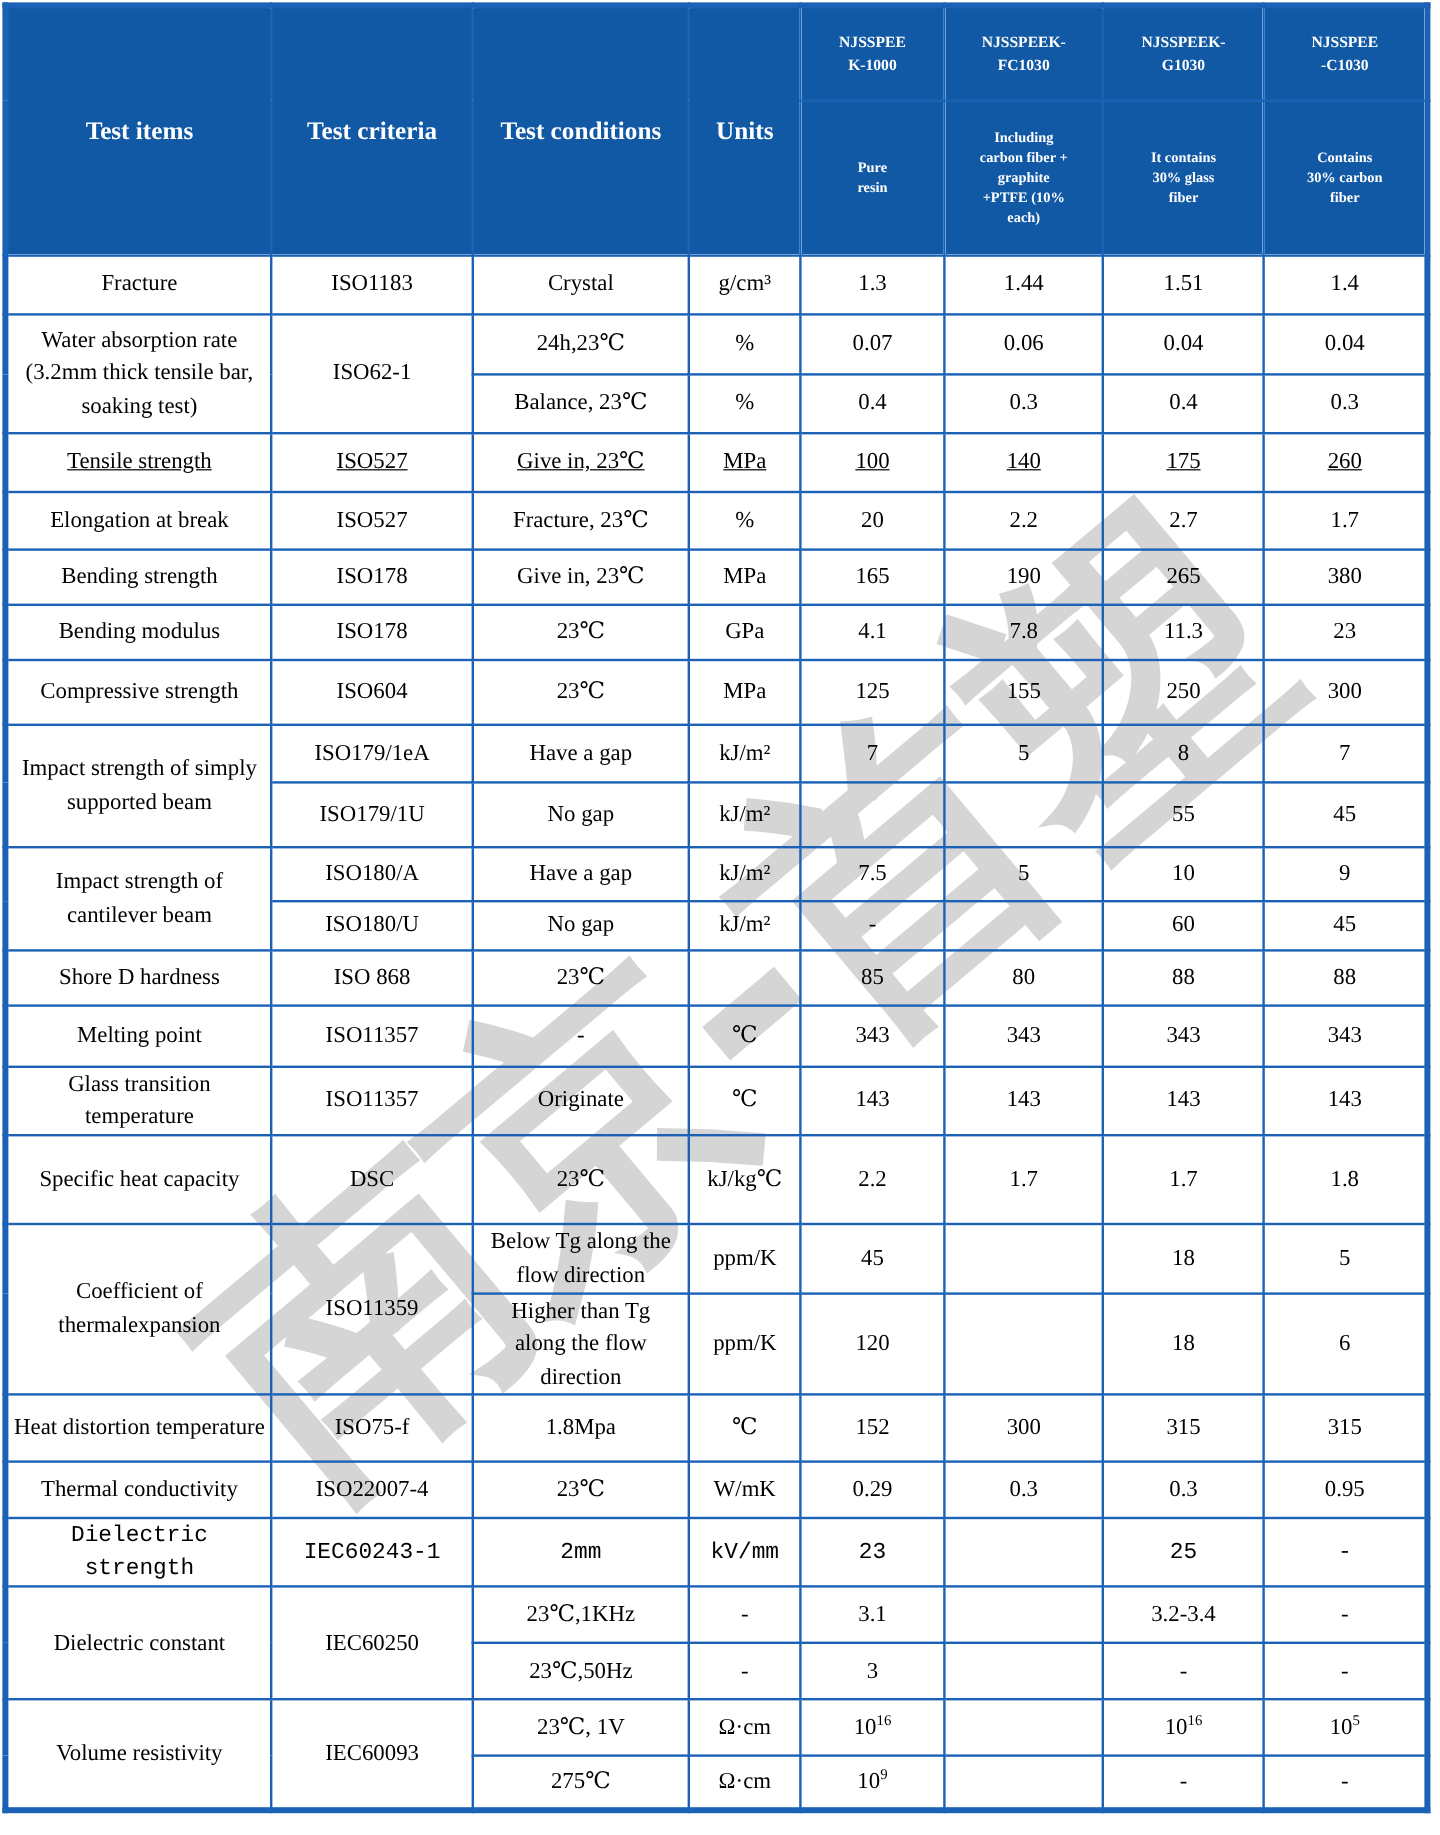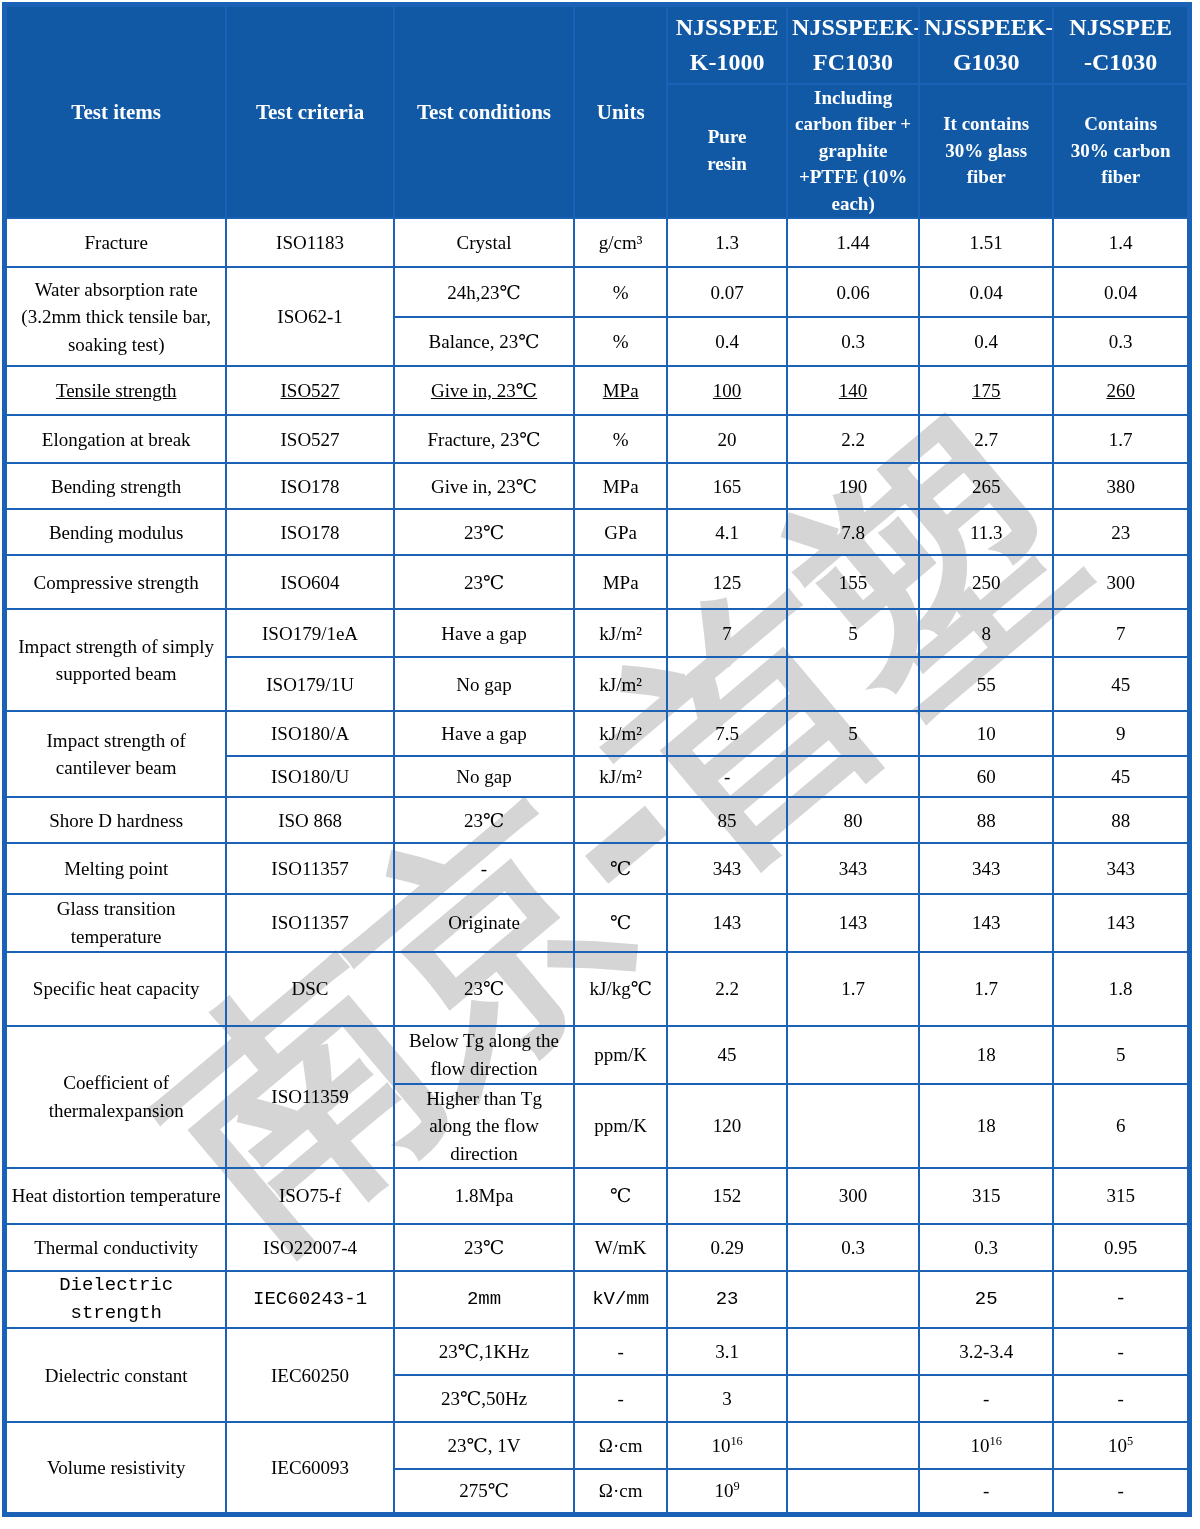--- a/index.html
+++ b/index.html
@@ -22,22 +22,22 @@
   table.main-table{
     position:relative;z-index:1;
     border-collapse:collapse;table-layout:fixed;
     width:1190px;margin-left:2px;margin-top:2px;
     border:5px solid var(--line);
   }
   th,td{border:2px solid var(--line);text-align:center;vertical-align:middle;
         padding:0 4px;line-height:1.45;overflow:hidden;}
   thead th{background:var(--hdr);color:#ffffff;font-weight:bold;}
   th.static{font-size:21px;}
-  th.model{font-size:24px;white-space:pre-line;}
-  th.desc{font-size:19px;white-space:pre-line;line-height:1.4;}
+  th.model{font-size:13px;white-space:pre-line;}
+  th.desc{font-size:12px;white-space:pre-line;line-height:1.4;}
   #model-row{height:79px;}
   #desc-row{height:129px;}
   tbody td{font-size:19px;background:transparent;}
   td.cond{white-space:pre-line;}
   sup{font-size:0.65em;line-height:0;}
 </style>
 </head>
 <body>
 
 <div class="stage">

